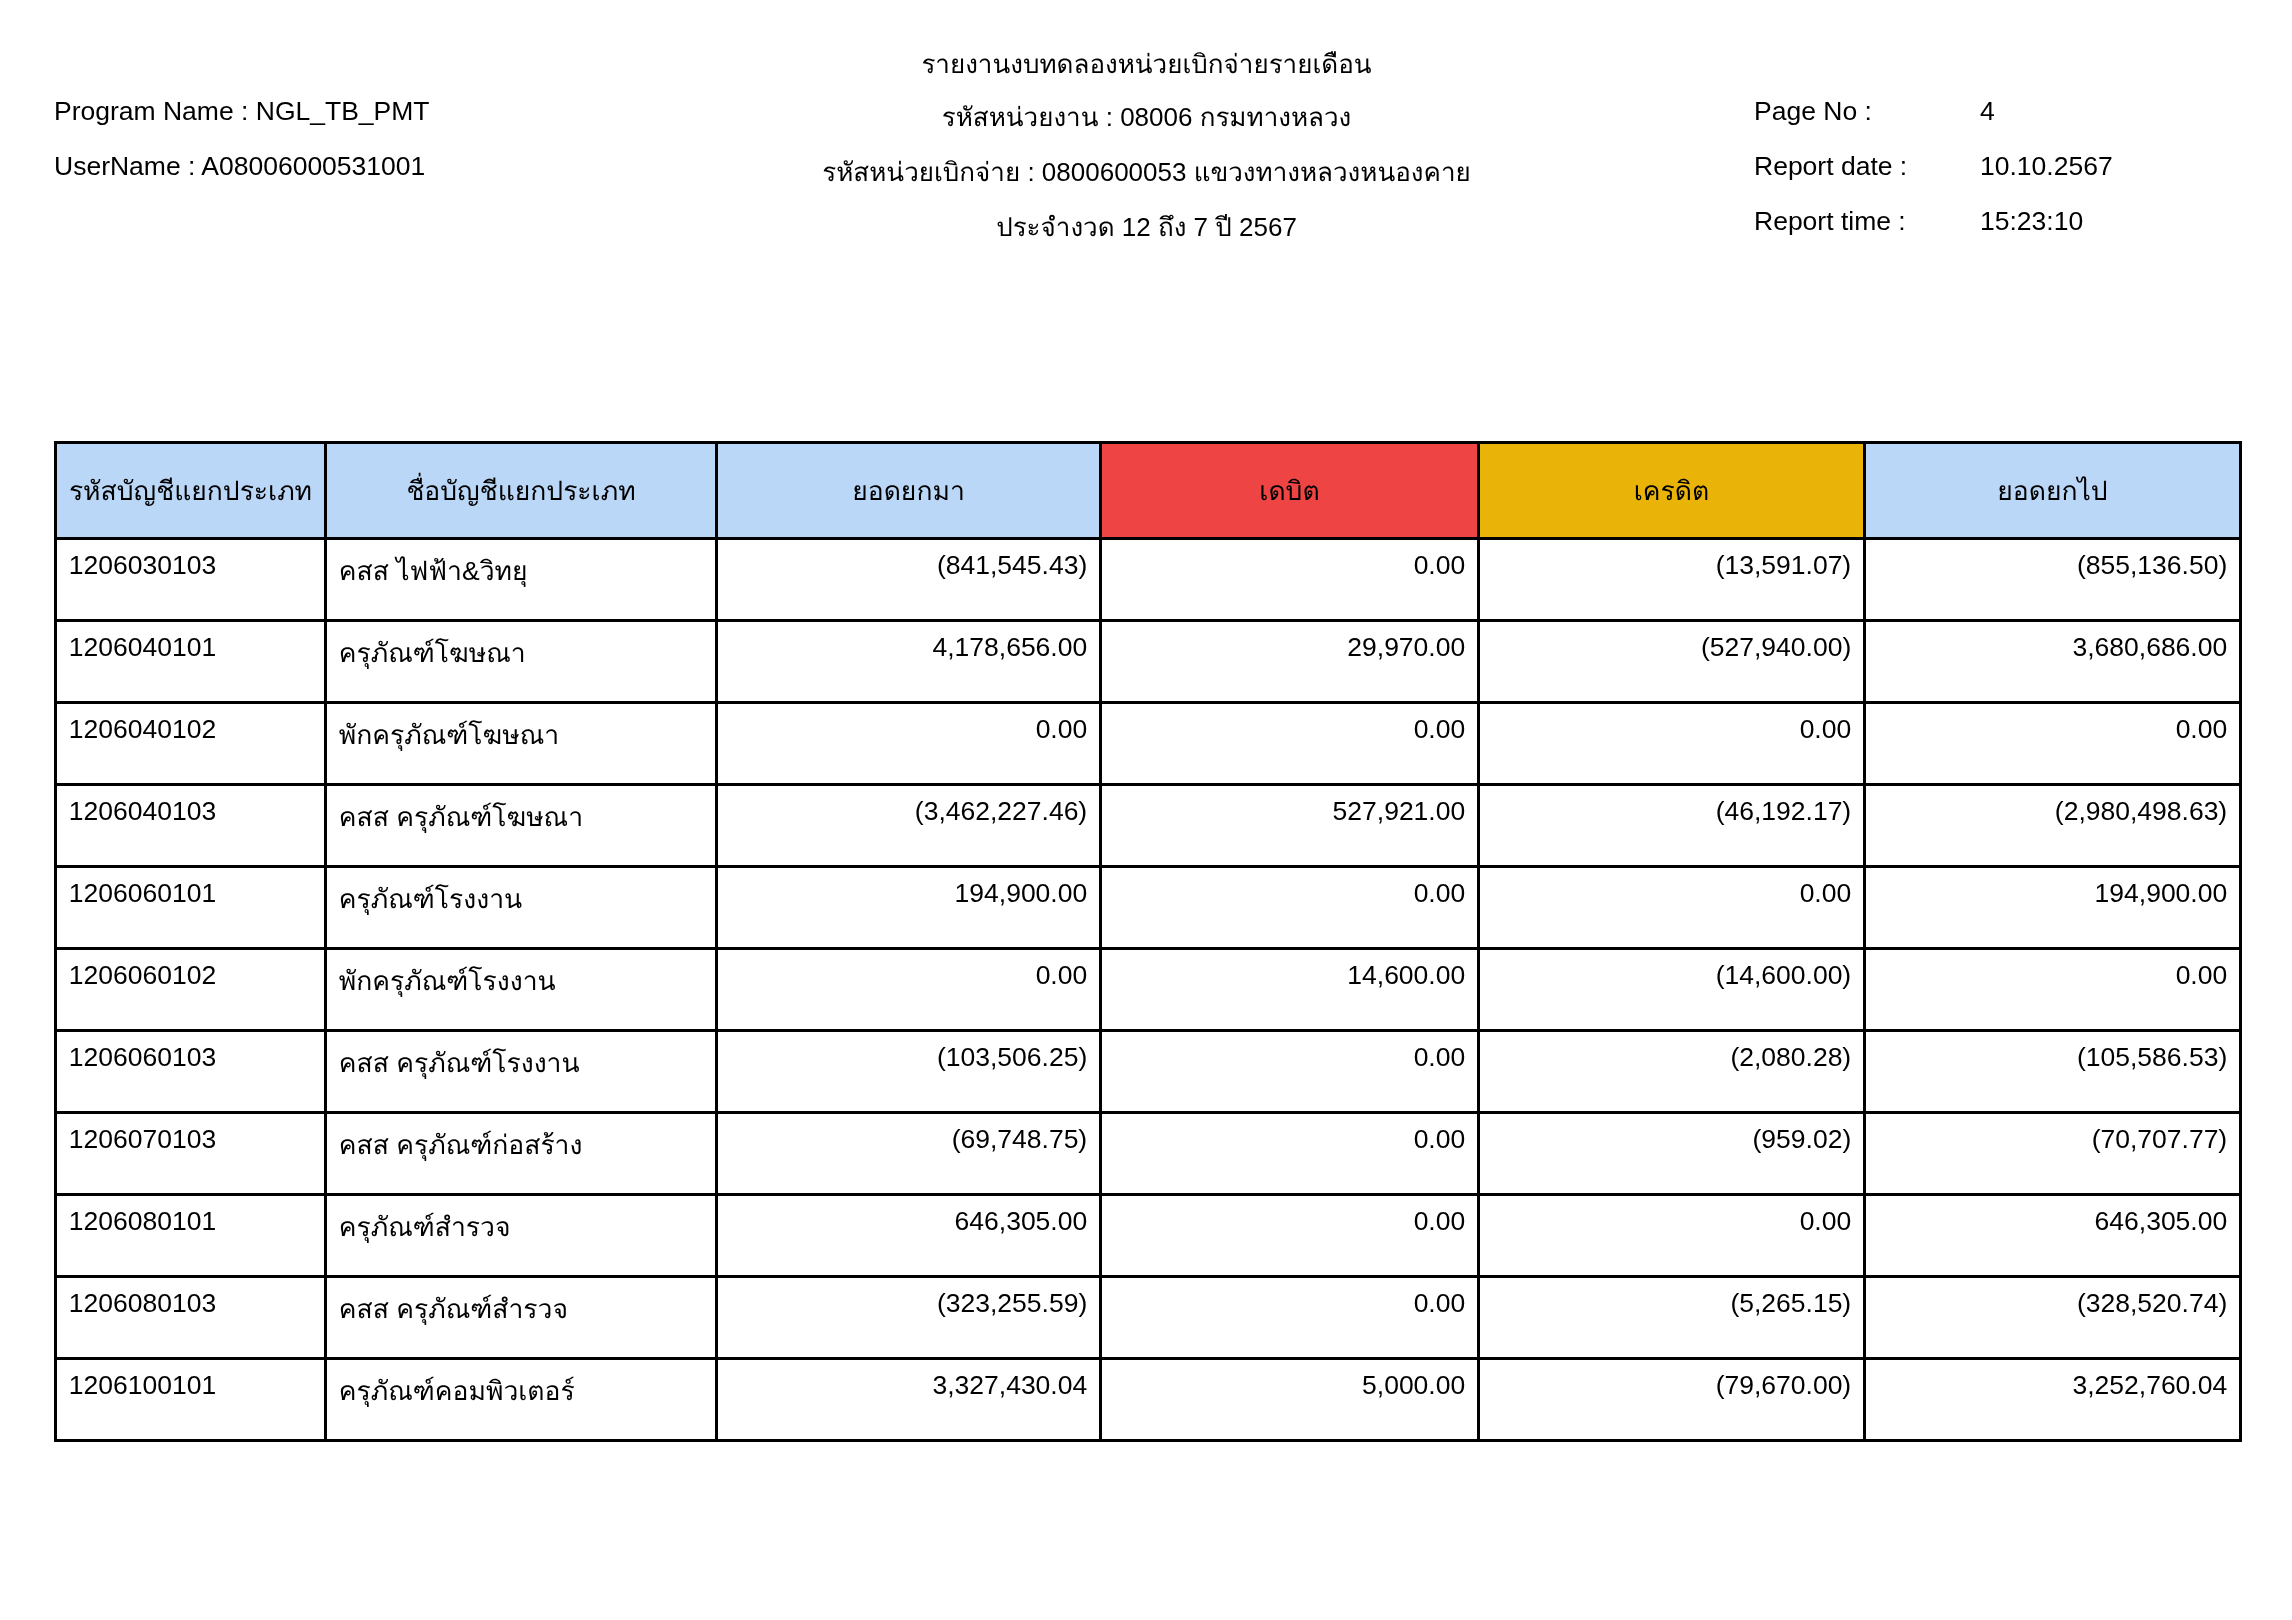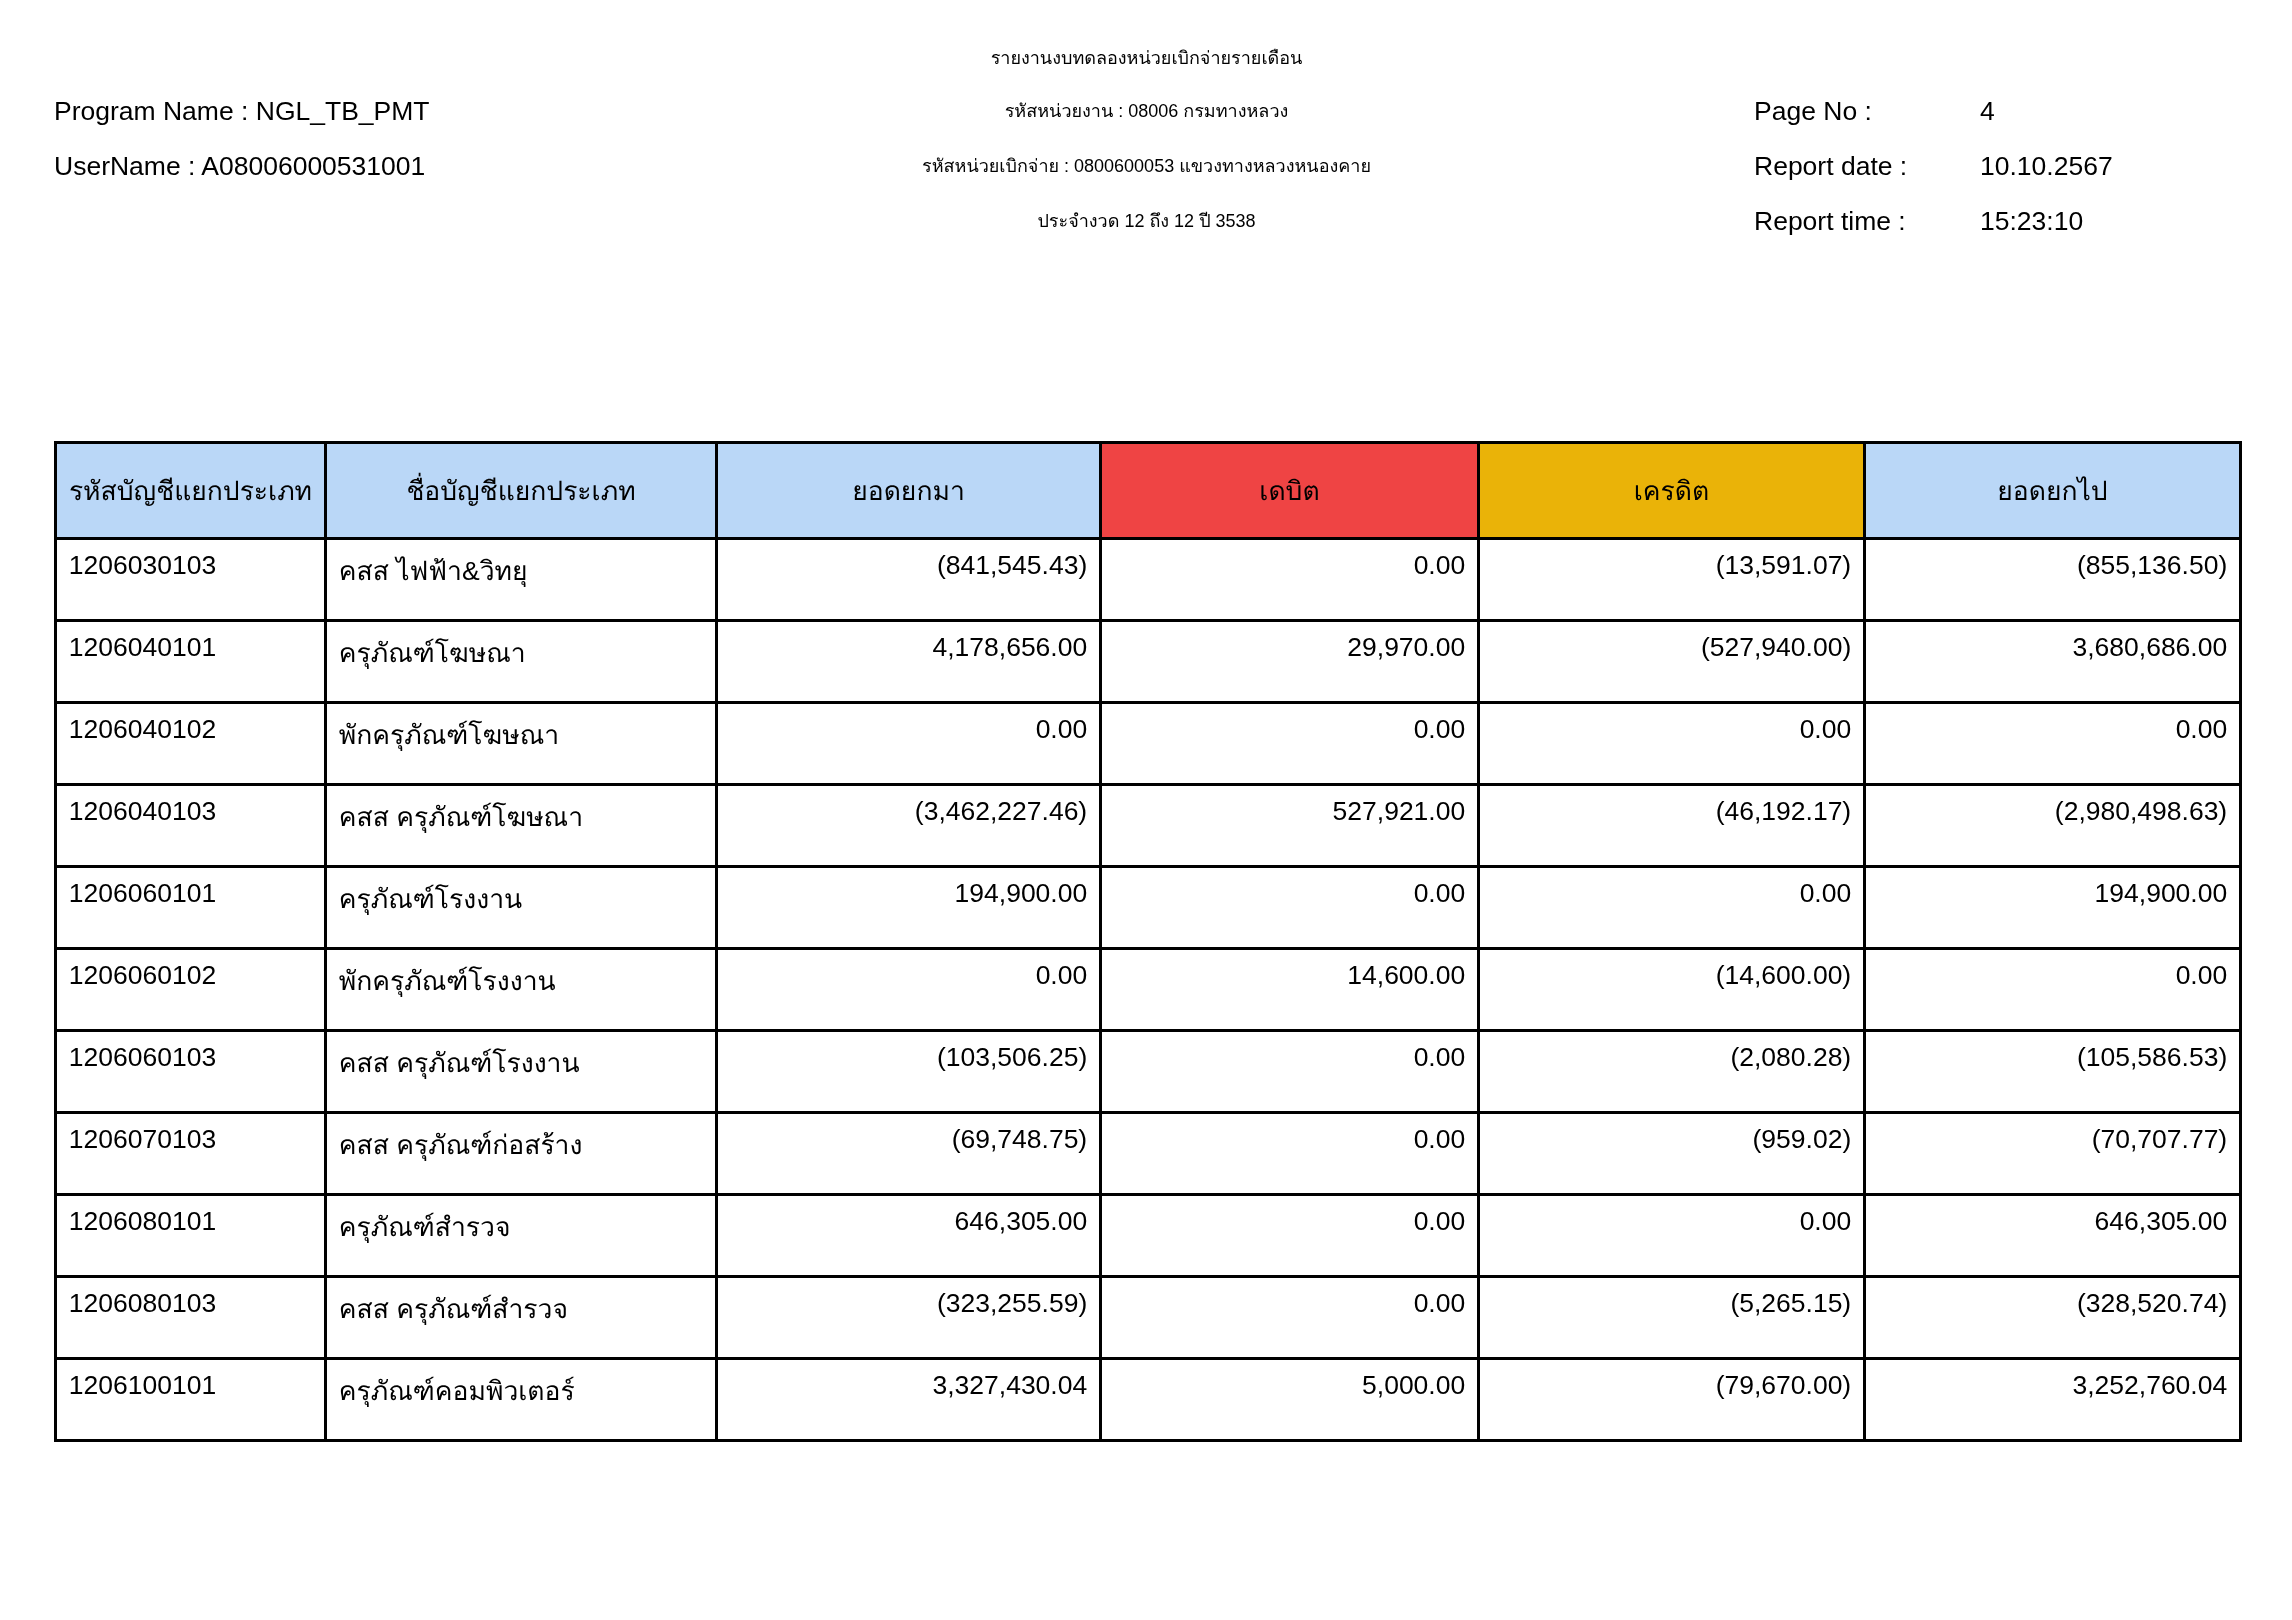--- a/index.html
+++ b/index.html
@@ -9,21 +9,21 @@
     position: relative;
     background: #ffffff;
     color: #000000;
     font-family: "Liberation Sans", sans-serif;
   }
   .center-line {
     position: absolute;
     left: 0;
     right: 0;
     text-align: center;
-    font-size: 18px;
+    font-size: 26px;
     white-space: nowrap;
   }
   .left-zone {
     position: absolute;
     left: 54px;
     font-size: 26.5px;
     white-space: nowrap;
   }
   .right-label {
     position: absolute;
@@ -86,21 +86,21 @@
     <div class="left-zone" style="top: 151px;">
       <span>UserName :</span>
       <span>A08006000531001</span>
     </div>
     <div class="center-line" style="top: 151px;">รหัสหน่วยเบิกจ่าย : 0800600053 แขวงทางหลวงหนองคาย</div>
     <div class="right-label" style="top: 151px;">Report date :</div>
     <div class="right-value" style="top: 151px;">10.10.2567</div>
   </div>
 
   <div>
-    <div class="center-line" style="top: 206px;">ประจำงวด 12 ถึง 12 ปี 3538</div>
+    <div class="center-line" style="top: 206px;">ประจำงวด 12 ถึง 7 ปี 2567</div>
     <div class="right-label" style="top: 206px;">Report time :</div>
     <div class="right-value" style="top: 206px;">15:23:10</div>
   </div>
 
   <table class="report-table">
     <colgroup>
       <col style="width: 270px;">
       <col style="width: 391px;">
       <col style="width: 384px;">
       <col style="width: 378px;">

